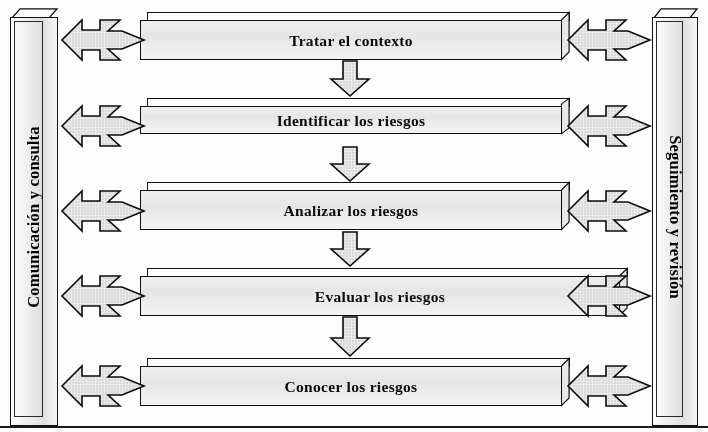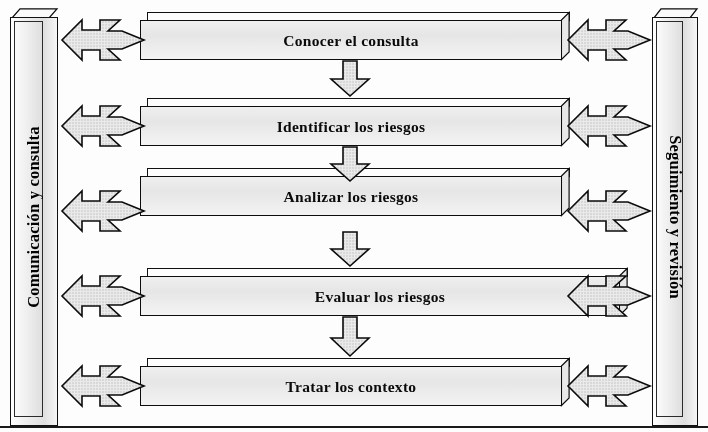--- a/index.html
+++ b/index.html
@@ -103,35 +103,35 @@
       <span class="rot-down">Seguimiento y revisión</span>
     </div>
   </div>
 
   <div class="proc" style="left:140px;top:12px;width:430px;height:48px;">
     <div class="p-top dots"></div>
     <svg class="p-side" viewBox="0 0 10 48" preserveAspectRatio="none">
       <polygon points="0.5,8 9,0.5 9,40 0.5,47.5" fill="#e8e8e8" stroke="#0b0b0b" stroke-width="1.3"></polygon>
     </svg>
     <div class="p-body">
-      <span class="p-label">Conocer el consulta</span>
-    </div>
-  </div>
-
-  <div class="proc" style="left:140px;top:98px;width:430px;height:48px;">
+      <span class="p-label">Tratar el contexto</span>
+    </div>
+  </div>
+
+  <div class="proc" style="left:140px;top:98px;width:430px;height:36px;">
     <div class="p-top dots"></div>
     <svg class="p-side" viewBox="0 0 10 48" preserveAspectRatio="none">
       <polygon points="0.5,8 9,0.5 9,40 0.5,47.5" fill="#e8e8e8" stroke="#0b0b0b" stroke-width="1.3"></polygon>
     </svg>
     <div class="p-body">
       <span class="p-label">Identificar los riesgos</span>
     </div>
   </div>
 
-  <div class="proc" style="left:140px;top:168px;width:430px;height:48px;">
+  <div class="proc" style="left:140px;top:182px;width:430px;height:48px;">
     <div class="p-top dots"></div>
     <svg class="p-side" viewBox="0 0 10 48" preserveAspectRatio="none">
       <polygon points="0.5,8 9,0.5 9,40 0.5,47.5" fill="#e8e8e8" stroke="#0b0b0b" stroke-width="1.3"></polygon>
     </svg>
     <div class="p-body">
       <span class="p-label">Analizar los riesgos</span>
     </div>
   </div>
 
   <div class="proc" style="left:140px;top:268px;width:488px;height:48px;">
@@ -143,21 +143,21 @@
       <span class="p-label">Evaluar los riesgos</span>
     </div>
   </div>
 
   <div class="proc" style="left:140px;top:358px;width:430px;height:48px;">
     <div class="p-top dots"></div>
     <svg class="p-side" viewBox="0 0 10 48" preserveAspectRatio="none">
       <polygon points="0.5,8 9,0.5 9,40 0.5,47.5" fill="#e8e8e8" stroke="#0b0b0b" stroke-width="1.3"></polygon>
     </svg>
     <div class="p-body">
-      <span class="p-label">Tratar los contexto</span>
+      <span class="p-label">Conocer los riesgos</span>
     </div>
   </div>
 
   <div class="down-arrow" style="left:328px;top:60px;width:44px;height:38px;">
     <svg viewBox="0 0 44 38" width="44" height="38">
       <polygon class="sh" points="15,1 29,1 29,19 41,19 22,36 3,19 15,19"></polygon>
     </svg>
   </div>
 
   <div class="down-arrow" style="left:328px;top:146px;width:44px;height:37px;">

